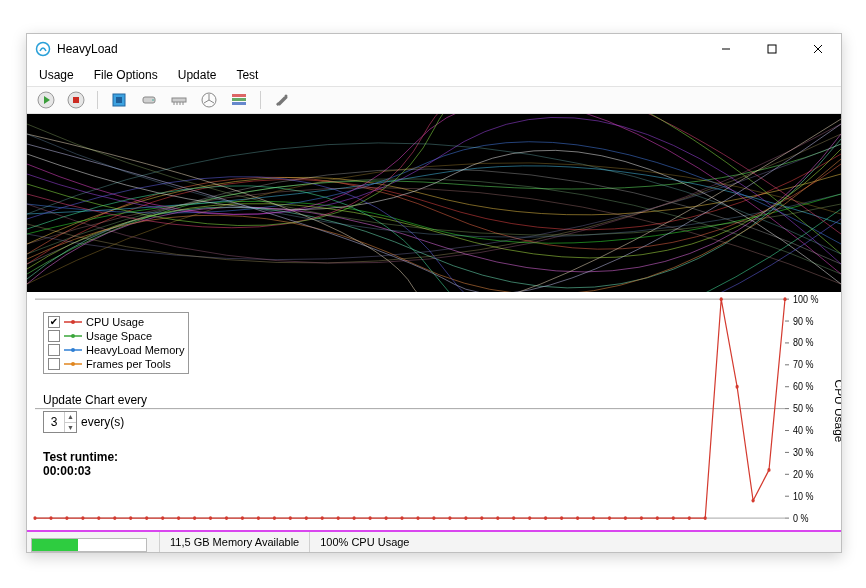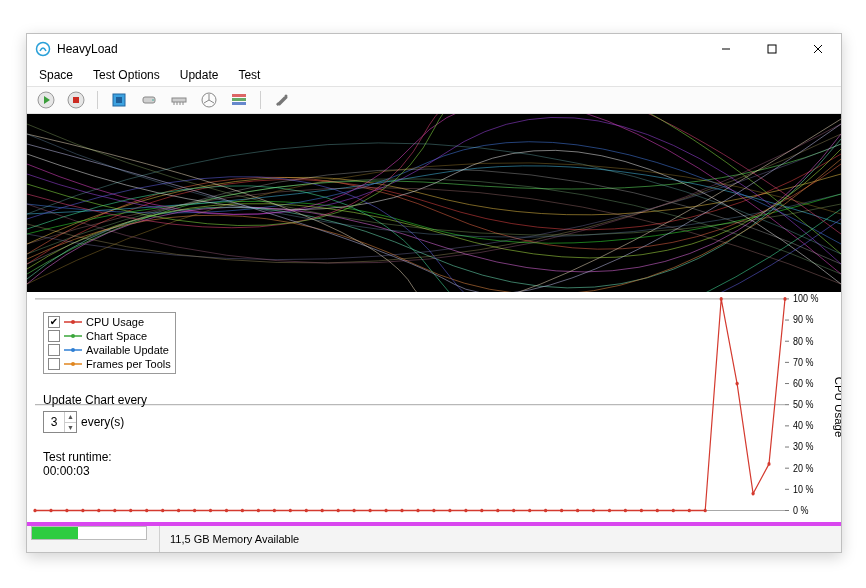--- a/index.html
+++ b/index.html
@@ -144,28 +144,29 @@
   .spinbox .arrows div {
     flex:1; display:flex; align-items:center; justify-content:center;
     font-size: 7px; line-height:1; color:#555;
   }
   .spinbox .arrows div + div { border-top: 1px solid #ccc; }
   .runtime-box {
     position: absolute;
     left: 16px;
     top: 158px;
     font-size: 12px;
+    font-weight: bold;
   }
   
   .statusbar {
-    height: 30px;
-    border-top: 4px solid #d946ef;
+    height: 22px;
+    border-top: 2px solid #d946ef;
     background: #f4f4f4;
     display: flex;
-    align-items: flex-start;
+    align-items: flex-end;
     font-size: 11px;
     padding-left: 4px;
   }
   .statusbar .progress {
     width: 116px; height: 14px;
     border: 1px solid #bbb;
     background: #fff;
     margin-right: 12px;
     position: relative;
   }
@@ -207,22 +208,22 @@
     </div>
     <div class="winbtn">
       <svg width="10" height="10">
           <line x1="1" y1="1" x2="9" y2="9" stroke="#000"></line>
           <line x1="9" y1="1" x2="1" y2="9" stroke="#000"></line>
         </svg>
     </div>
   </div>
 
   <div class="menubar">
-    <span class="menuitem">Space</span>
-    <span class="menuitem">Test Options</span>
+    <span class="menuitem">Usage</span>
+    <span class="menuitem">File Options</span>
     <span class="menuitem">Update</span>
     <span class="menuitem">Test</span>
   </div>
 
   <div class="toolbar">
     <div class="tbtn">
       <svg width="18" height="18">
           <circle cx="9" cy="9" r="8" fill="#e6e6e6" stroke="#999"></circle>
           <polygon points="7,5 13,9 7,13" fill="#3a9d3a"></polygon>
         </svg>
@@ -410,31 +411,31 @@
           <span>CPU Usage</span>
         </div>
         <div class="legend-row">
           <span class="cb"></span>
           <span class="swatch">
             <svg width="18" height="8">
               <line x1="0" y1="4" x2="18" y2="4" stroke="#3aa63a" stroke-width="1.5"></line>
               <circle cx="9" cy="4" r="2" fill="#3aa63a"></circle>
             </svg>
           </span>
-          <span>Chart Space</span>
+          <span>Usage Space</span>
         </div>
         <div class="legend-row">
           <span class="cb"></span>
           <span class="swatch">
             <svg width="18" height="8">
               <line x1="0" y1="4" x2="18" y2="4" stroke="#2f7fd4" stroke-width="1.5"></line>
               <circle cx="9" cy="4" r="2" fill="#2f7fd4"></circle>
             </svg>
           </span>
-          <span>Available Update</span>
+          <span>HeavyLoad Memory</span>
         </div>
         <div class="legend-row">
           <span class="cb"></span>
           <span class="swatch">
             <svg width="18" height="8">
               <line x1="0" y1="4" x2="18" y2="4" stroke="#e0861f" stroke-width="1.5"></line>
               <circle cx="9" cy="4" r="2" fill="#e0861f"></circle>
             </svg>
           </span>
           <span>Frames per Tools</span>
@@ -459,15 +460,16 @@
       <div>Test runtime:</div>
       <div>00:00:03</div>
     </div>
   </div>
 
   <div class="statusbar">
     <div class="progress">
       <div class="fill" id="progress-fill" style="width: 40%;"></div>
     </div>
     <div class="cell">11,5 GB Memory Available</div>
+    <div class="cell">100% CPU Usage</div>
   </div>
 
 </div>
 
 </body></html>

